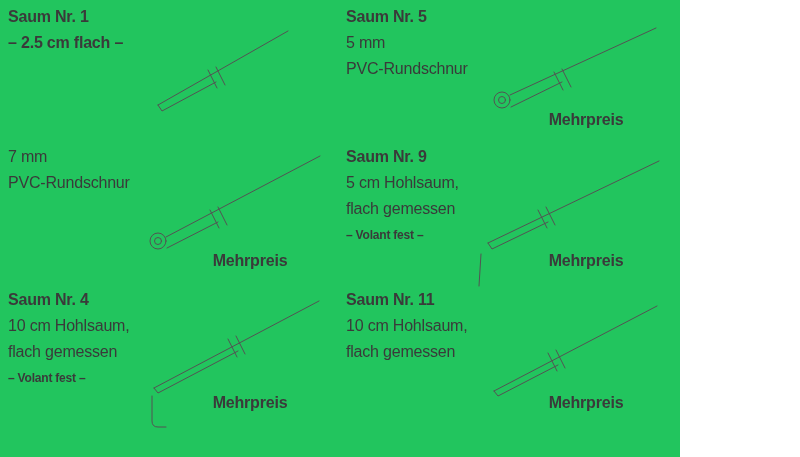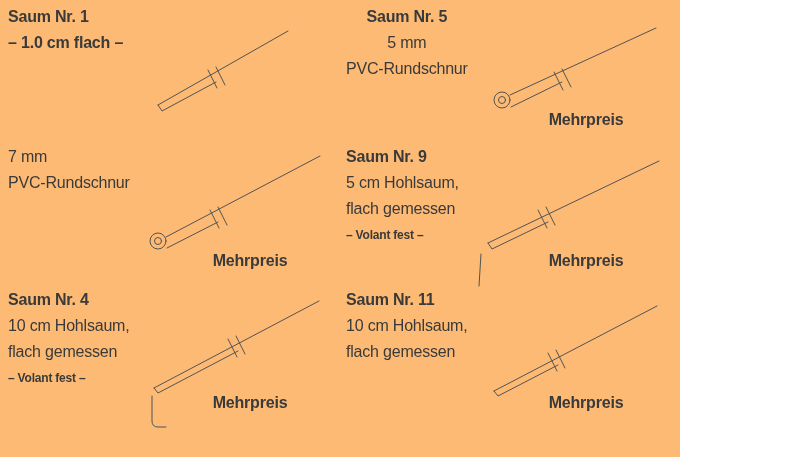--- a/index.html
+++ b/index.html
@@ -1,18 +1,18 @@
 <!DOCTYPE html>
 <html><head>
 <meta charset="utf-8">
 <style>
   html,body{margin:0;padding:0;background:#fff;}
   .canvas{
     position:relative;width:800px;height:457px;overflow:hidden;
-    background:#fdba74;
+    background:#22c55e;
     font-family:"Liberation Sans","DejaVu Sans",sans-serif;
     color:#3a3a3a;
   }
   .white-strip{position:absolute;top:0;left:680px;width:120px;height:457px;background:#ffffff;}
   .panel{position:absolute;}
   .title{font-weight:bold;font-size:16px;line-height:26px;margin:0;letter-spacing:-0.2px;}
   .desc{font-size:16px;line-height:26px;margin:0;letter-spacing:-0.2px;}
   .subtitle{font-weight:bold;font-size:16px;line-height:26px;margin:0;letter-spacing:-0.2px;}
   .note{font-weight:bold;font-size:12px;line-height:26px;margin:0 0 0 0;letter-spacing:-0.2px;}
   .price{position:absolute;width:160px;text-align:center;font-weight:bold;font-size:16px;line-height:16px;letter-spacing:-0.2px;}
@@ -22,30 +22,30 @@
   }
 </style>
 </head>
 <body>
 
 <div class="canvas">
   <div class="white-strip"></div>
 
   <section class="panel" style="left:8px;top:4px;">
     <h3 class="title">Saum Nr. 1</h3>
-    <p class="subtitle">– 1.0 cm flach –</p>
+    <p class="subtitle">– 2.5 cm flach –</p>
   </section>
   <svg class="drawing" style="left:150px;top:25px;" width="150" height="90" viewBox="0 0 150 90">
     <path d="M138 6 L8 80"></path>
     <path d="M8 80 L12 86 L66 57"></path>
     <path d="M58 45 L67 63"></path>
     <path d="M66 42 L75 60"></path>
   </svg>
 
-  <section class="panel" style="left:346px;top:4px;text-align:center;">
+  <section class="panel" style="left:346px;top:4px;">
     <h3 class="title">Saum Nr. 5</h3>
     <p class="desc">5 mm</p>
     <p class="desc">PVC-Rundschnur</p>
   </section>
   <svg class="drawing" style="left:480px;top:20px;" width="185" height="95" viewBox="0 0 185 95">
     <path d="M176 8 L30 75"></path>
     <circle cx="22" cy="80" r="8"></circle>
     <circle cx="22" cy="80" r="3.5"></circle>
     <path d="M31 87 L82 62"></path>
     <path d="M74 52 L83 70"></path>

